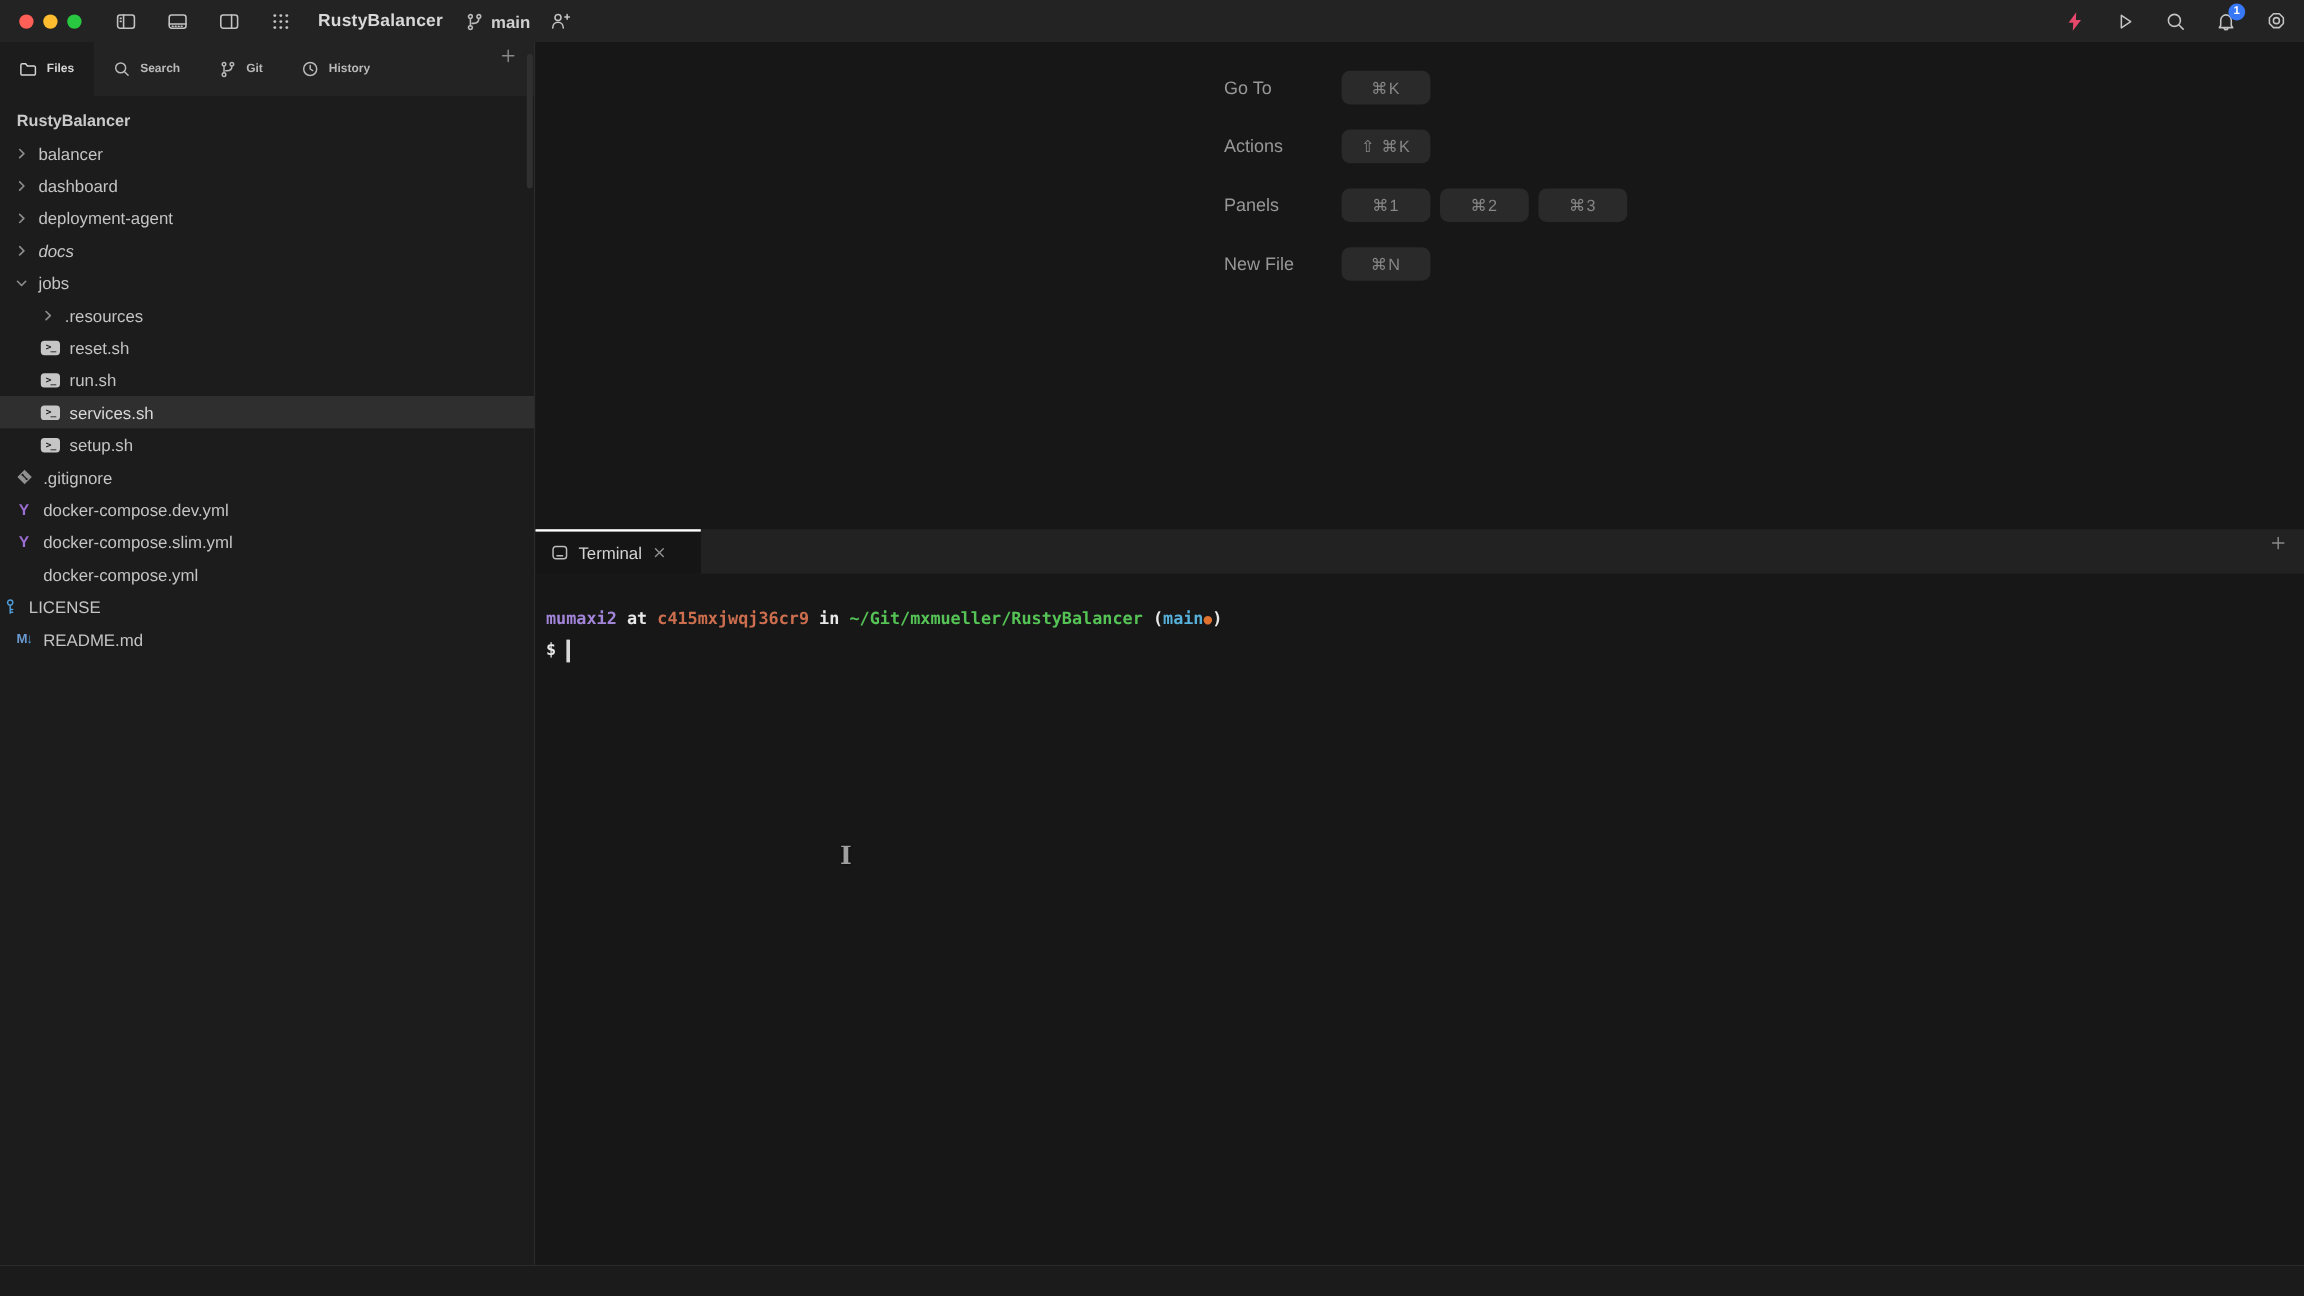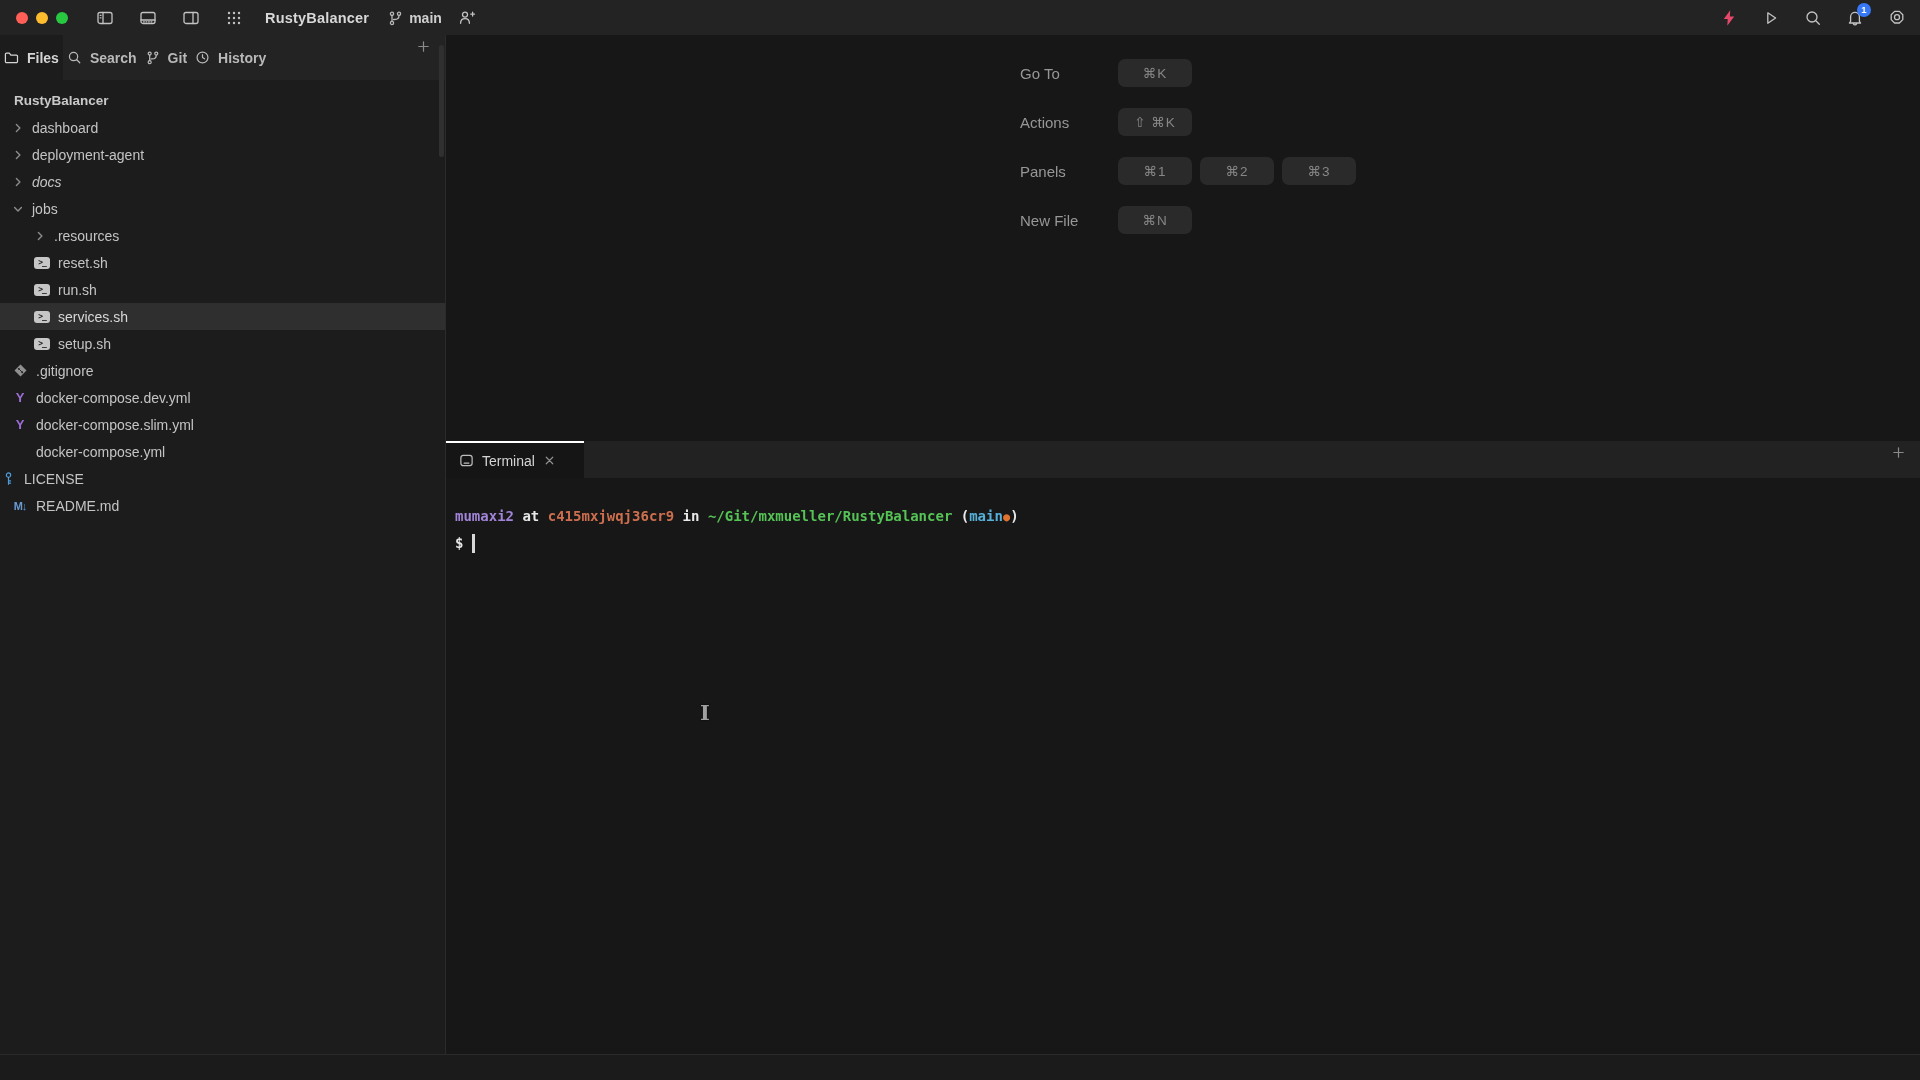--- a/index.html
+++ b/index.html
@@ -26,21 +26,21 @@
   .badge { position:absolute; top:-4px; right:-5px; min-width:14px; height:14px; border-radius:8px;
            background:var(--badge); color:#fff; font-size:9.5px; font-weight:700;
            display:flex; align-items:center; justify-content:center; padding:0 3px; }
 
   
   .app-body { display:flex; height:1019px; }
 
   
   .sidebar { width:446px; background:#1c1c1c; border-right:1px solid #2b2b2b; position:relative; }
   .sidebar-strip { height:45px; background:#232323; display:flex; align-items:stretch; }
-  .sbtab { display:flex; align-items:center; gap:8px; padding:0 4px; color:#b9b9b9; font-size:14px; font-weight:600; }
+  .sbtab { display:flex; align-items:center; gap:8px; padding:0 16px; color:#b9b9b9; font-size:10px; font-weight:600; }
   .sbtab .icn svg { width:15px; height:15px; }
   .sbtab.active { background:#1c1c1c; color:#d5d5d5; }
   .strip-plus { margin-left:auto; width:44px; display:flex; align-items:center; justify-content:center; color:#8a8a8a; }
   .strip-plus svg { width:15px; height:15px; }
   .sb-scroll-thumb { position:absolute; right:1px; top:10px; width:5px; height:112px; border-radius:3px; background:#303030; }
 
   .tree { padding-top:6px; }
   .project-header { height:28px; display:flex; align-items:center; padding-left:14px;
                     color:#c9c9c9; font-size:13.5px; font-weight:700; }
   .trow { height:27px; display:flex; align-items:center; gap:8px; font-size:14px; color:#c4c4c4; cursor:default; }
@@ -232,20 +232,28 @@
         </div>
       <button class="strip-plus tb-btn">
         <svg viewBox="0 0 16 16">
             <path d="M8 3 v10 M3 8 h10"></path>
           </svg>
       </button>
     </div>
     <div class="tree">
       <div class="project-header">RustyBalancer</div>
       <div id="tree-rows">
+          <div class="trow" style="padding-left: 12px;">
+            <span class="chev">
+              <svg viewBox="0 0 12 12">
+                <path d="M4.4 2.6 L7.9 6 L4.4 9.4"></path>
+              </svg>
+            </span>
+            <span class="fname">balancer</span>
+          </div>
           <div class="trow" style="padding-left: 12px;">
             <span class="chev">
               <svg viewBox="0 0 12 12">
                 <path d="M4.4 2.6 L7.9 6 L4.4 9.4"></path>
               </svg>
             </span>
             <span class="fname">dashboard</span>
           </div>
           <div class="trow" style="padding-left: 12px;">
             <span class="chev">

